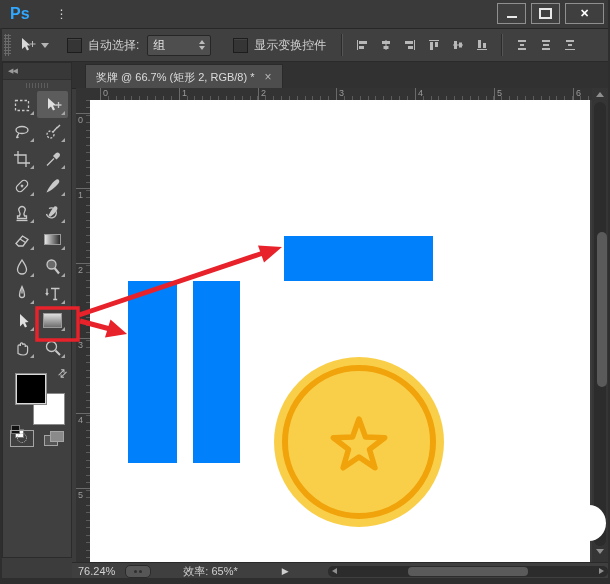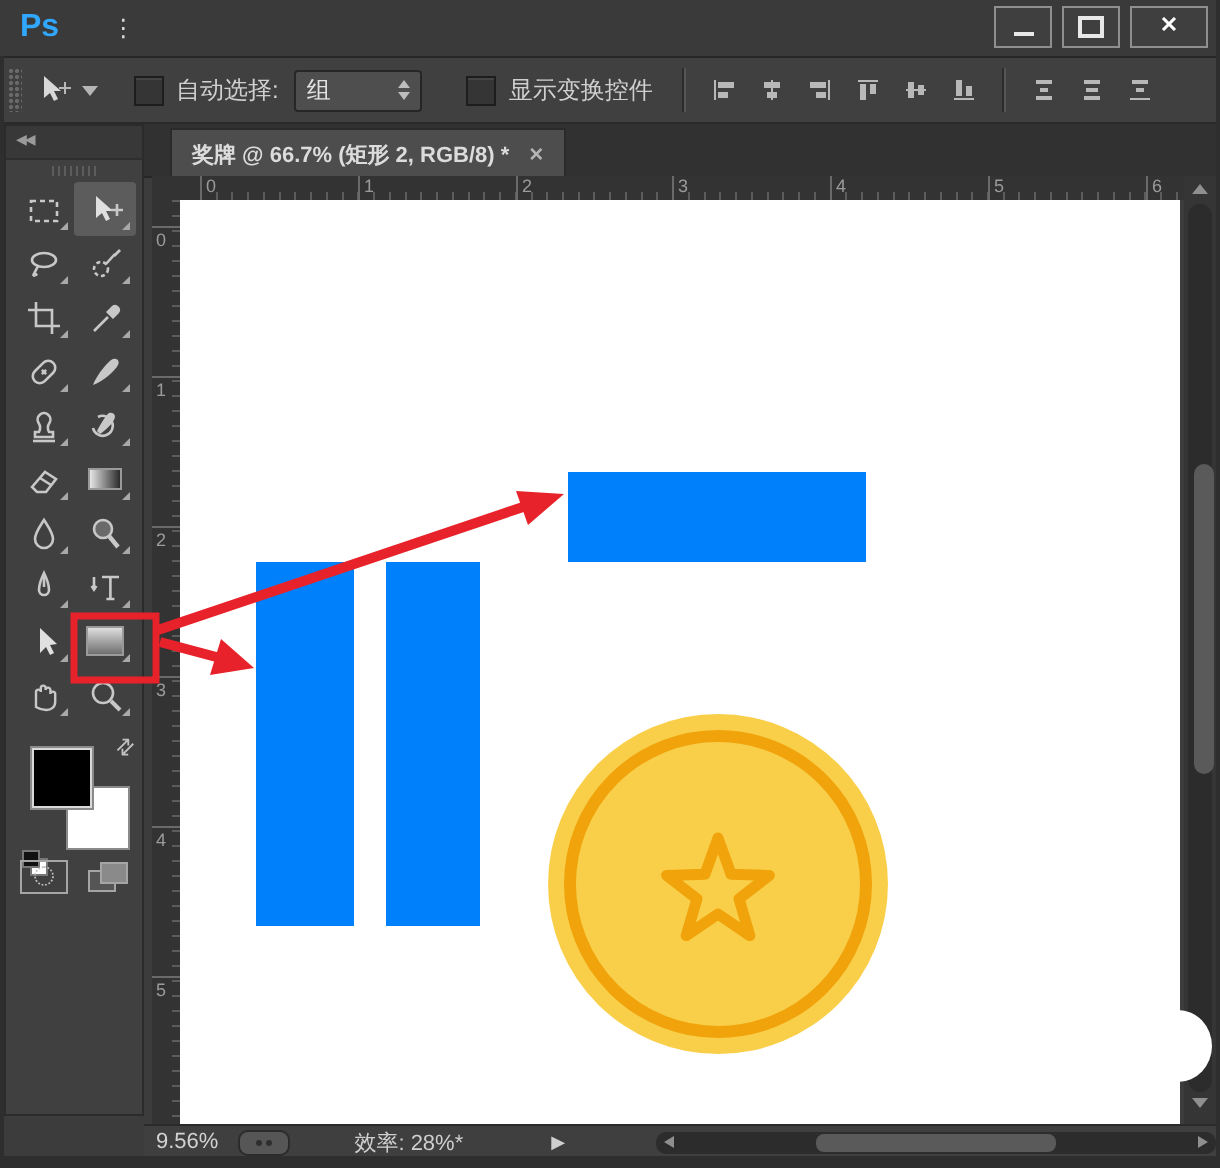--- a/index.html
+++ b/index.html
@@ -68,21 +68,21 @@
              align-items:center;justify-content:center;}
   .qmask{width:22px;height:15px;border:1px solid #a5a5a5;display:flex;align-items:center;justify-content:center;}
   .qmask i{width:8px;height:8px;border:1px dotted #bdbdbd;border-radius:50%;display:block;}
   .scrmode{position:relative;width:20px;height:15px;}
   .scrmode .r1{position:absolute;left:0;top:4px;width:12px;height:9px;border:1px solid #a5a5a5;background:#555;}
   .scrmode .r2{position:absolute;left:6px;top:0;width:12px;height:9px;border:1px solid #a5a5a5;background:#8a8a8a;}
   
   .tabstrip{position:absolute;left:72px;top:62px;width:538px;height:26px;background:#313131;
             border-bottom:1px solid #262626;}
   .doc-tab{position:absolute;left:13px;top:2px;height:24px;background:#4d4d4d;border:1px solid #2a2a2a;
-           border-bottom:none;display:flex;align-items:center;padding:0 10px;gap:10px;font-weight:bold;}
+           border-bottom:none;display:flex;align-items:center;padding:0 10px;gap:10px;}
   .doc-tab .title{color:#dcdcdc;font-size:11px;white-space:nowrap;}
   .doc-tab .close{color:#b5b5b5;font-size:12px;line-height:1;}
   
   .ruler-corner{position:absolute;left:76px;top:88px;width:14px;height:12px;background:#333;
                 border-right:1px solid #2a2a2a;border-bottom:1px solid #2a2a2a;box-sizing:border-box;}
   .ruler-top{position:absolute;left:76px;top:88px;width:516px;height:12px;background:#333;overflow:hidden;}
   .ruler-top .mticks{position:absolute;left:24px;right:0;bottom:0;height:4px;
       background-image:repeating-linear-gradient(90deg,#5c5c5c 0 1px,transparent 1px 7.87px);}
   .hnum{position:absolute;top:0;height:12px;}
   .hnum i{position:absolute;left:0;top:0;width:1px;height:12px;background:#6a6a6a;}
@@ -455,26 +455,26 @@
   <div class="vscroll">
     <i class="arr up"></i>
     <div class="vtrack">
       <div class="vthumb"></div>
     </div>
     <i class="arr down"></i>
   </div>
   <div class="white-bulge"></div>
 
   <div class="statusbar">
-    <span class="status-zoom">9.56%</span>
+    <span class="status-zoom">76.24%</span>
     <span class="scrubby">
         <i></i>
         <i></i>
       </span>
-    <span class="status-eff">效率: 28%*</span>
+    <span class="status-eff">效率: 65%*</span>
     <span class="status-flyout">▶</span>
     <div class="hscroll">
       <i class="harr left"></i>
       <div class="hthumb"></div>
       <i class="harr right"></i>
     </div>
   </div>
 
   <div class="edge-bottom"></div>
   <div class="edge-right"></div>

